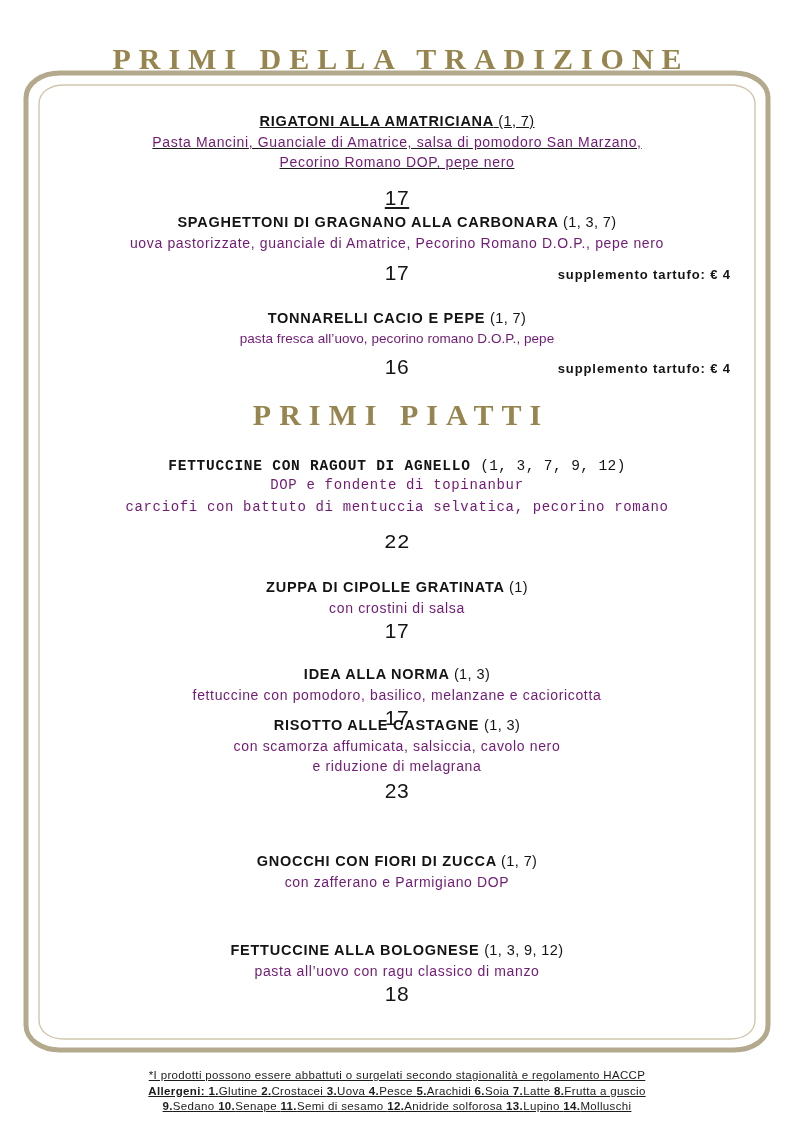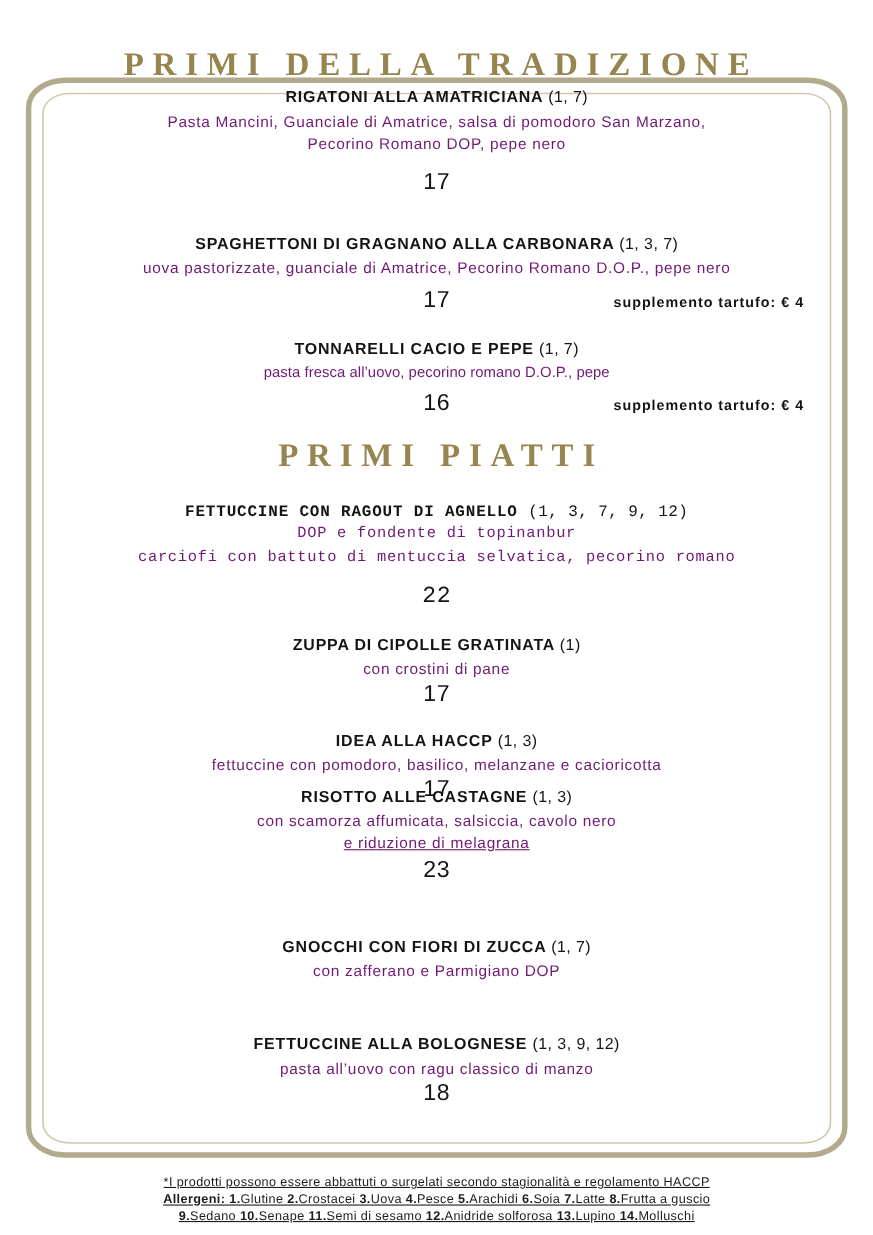--- a/index.html
+++ b/index.html
@@ -145,21 +145,21 @@
            L 755,104
            C 755,92 744,85 730,85
            L 64,85
            C 50,85 39,92 39,104 Z"></path>
 </svg>
 
 <div class="page">
 
   <div class="section-title title-1">PRIMI DELLA TRADIZIONE</div>
 
-  <div class="dish" style="top:80px;">
+  <div class="dish" style="top:112px;text-decoration:underline;">
     <div class="dish-name">
       <span>RIGATONI ALLA AMATRICIANA</span>
       <span class="allerg">(1, 7)</span>
     </div>
     <div class="dish-desc">Pasta Mancini, Guanciale di Amatrice, salsa di pomodoro San Marzano,</div>
     <div class="dish-desc" style="margin-top:0;">Pecorino Romano DOP, pepe nero</div>
     <div class="price-row" style="margin-top:12px;">
       <div class="dish-price">17</div>
     </div>
   </div>
@@ -200,44 +200,44 @@
     <div class="price-row" style="margin-top:12px;">
       <div class="dish-price">22</div>
     </div>
   </div>
 
   <div class="dish" style="top:578px;">
     <div class="dish-name">
       <span>ZUPPA DI CIPOLLE GRATINATA</span>
       <span class="allerg">(1)</span>
     </div>
-    <div class="dish-desc">con crostini di pane</div>
+    <div class="dish-desc">con crostini di salsa</div>
     <div class="price-row" style="margin-top:0px;">
       <div class="dish-price">17</div>
     </div>
   </div>
 
   <div class="dish" style="top:665px;">
     <div class="dish-name">
-      <span>IDEA ALLA HACCP</span>
+      <span>IDEA ALLA NORMA</span>
       <span class="allerg">(1, 3)</span>
     </div>
     <div class="dish-desc">fettuccine con pomodoro, basilico, melanzane e cacioricotta</div>
     <div class="price-row" style="margin-top:0px;">
       <div class="dish-price">17</div>
     </div>
   </div>
 
   <div class="dish" style="top:716px;">
     <div class="dish-name">
       <span>RISOTTO ALLE CASTAGNE</span>
       <span class="allerg">(1, 3)</span>
     </div>
     <div class="dish-desc">con scamorza affumicata, salsiccia, cavolo nero</div>
-    <div class="dish-desc" style="margin-top:0;text-decoration:underline;">e riduzione di melagrana</div>
+    <div class="dish-desc" style="margin-top:0;">e riduzione di melagrana</div>
     <div class="price-row" style="margin-top:1px;">
       <div class="dish-price">23</div>
     </div>
   </div>
 
   <div class="dish" style="top:852px;">
     <div class="dish-name">
       <span>GNOCCHI CON FIORI DI ZUCCA</span>
       <span class="allerg">(1, 7)</span>
     </div>

